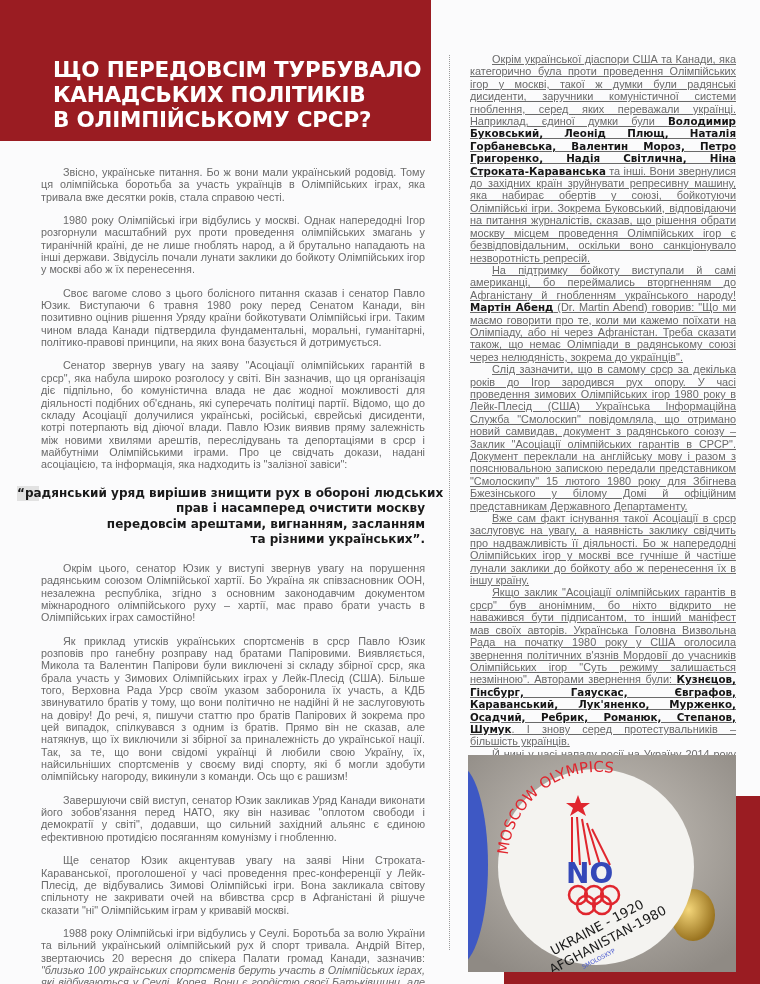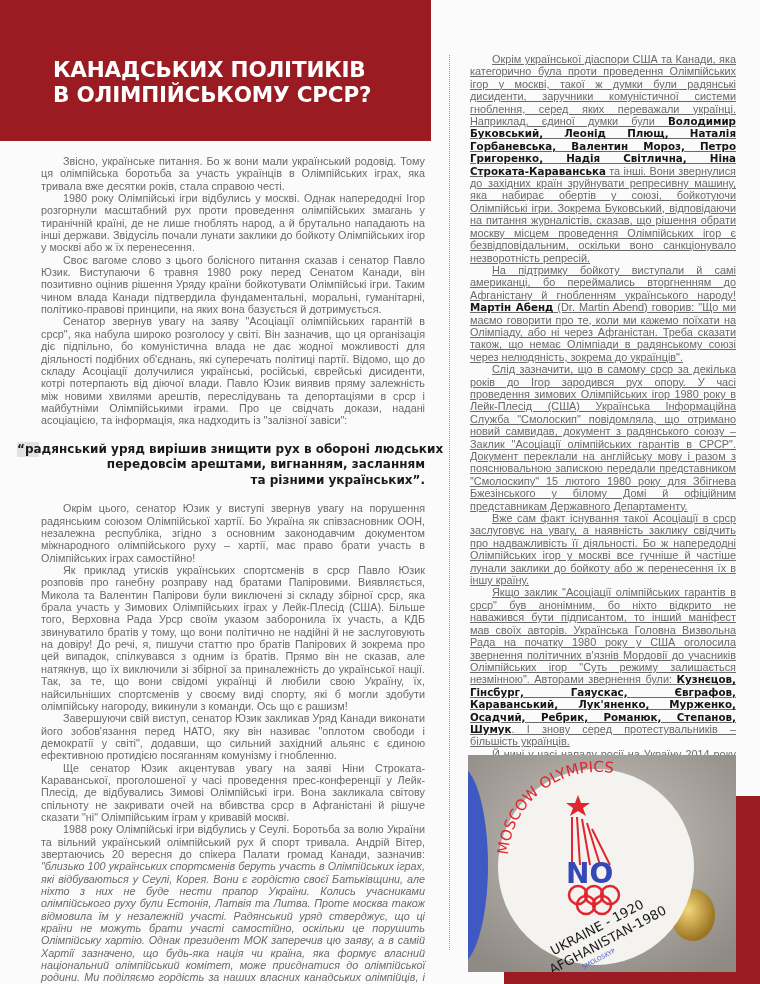--- a/index.html
+++ b/index.html
@@ -5,21 +5,21 @@
   * { box-sizing: border-box; margin: 0; padding: 0; }
   html, body { width: 760px; height: 984px; overflow: hidden; background: #fbfbfc; }
   body { position: relative; font-family: "Liberation Sans", sans-serif; color: #6a6a6a; }
 
   .red-panel { position: absolute; left: 0; top: 0; width: 431px; height: 141px; background: #9a1c22; }
   .headline { position: absolute; left: 53px; top: 57px; width: 370px; color: #ffffff;
     font-family: "DejaVu Sans", sans-serif; font-weight: bold; font-size: 21.5px; line-height: 25px; letter-spacing: -0.2px; }
   .headline span { display: block; white-space: nowrap; }
 
   .left-col { position: absolute; left: 41px; top: 155px; width: 384px; font-size: 10.8px; line-height: 12.35px; text-align: justify; }
-  .left-col p { text-indent: 22px; }
+  .left-col p { text-indent: 22px; margin-top: 11px; }
   .left-col p .it { font-style: italic; }
 
   .quote { margin: 15px 0 14px -24px; width: 408px; text-align: right; color: #1a1a1a;
     font-family: "DejaVu Sans", sans-serif; font-weight: bold; font-size: 12px; line-height: 15.6px; }
   .quote span.line { display: block; white-space: nowrap; }
   .quote .first { background: linear-gradient(to right, #e2e2e2 0 22px, transparent 22px); }
 
   .right-col { position: absolute; left: 470px; top: 53px; width: 266px; font-size: 10.9px; line-height: 12.4px; text-align: justify; }
   .right-col p { text-indent: 22px; text-decoration: underline; }
   .right-col b { color: #151515; font-family: "DejaVu Sans", sans-serif; font-size: 10.3px; }
@@ -27,32 +27,34 @@
   .dotted { position: absolute; left: 449px; top: 55px; width: 0; height: 895px; border-left: 1px dotted #9a9a9a; }
   .photo-accent { position: absolute; left: 504px; top: 796px; width: 256px; height: 188px; background: #9a1c22; }
   .photo { position: absolute; left: 468px; top: 755px; width: 268px; height: 217px; background: #a8a29a; overflow: hidden; }
   .photo svg { display: block; }
 </style>
 </head>
 <body>
 
 <div class="red-panel"></div>
 <h1 class="headline">
+  <span>ЩО ПЕРЕДОВСІМ ТУРБУВАЛО</span>
   <span>КАНАДСЬКИХ ПОЛІТИКІВ</span>
   <span>В ОЛІМПІЙСЬКОМУ СРСР?</span>
 </h1>
 
 <div class="left-col">
   <p>Звісно, українське питання. Бо ж вони мали український родовід. Тому ця олімпійська боротьба за участь українців в Олімпійських іграх, яка тривала вже десятки років, стала справою честі.</p>
   <p>1980 року Олімпійські ігри відбулись у москві. Однак напередодні Ігор розгорнули масштабний рух проти проведення олімпійських змагань у тиранічній країні, де не лише гноблять народ, а й брутально нападають на інші держави. Звідусіль почали лунати заклики до бойкоту Олімпійських ігор у москві або ж їх перенесення.</p>
   <p>Своє вагоме слово з цього болісного питання сказав і сенатор Павло Юзик. Виступаючи 6 травня 1980 року перед Сенатом Канади, він позитивно оцінив рішення Уряду країни бойкотувати Олімпійські ігри. Таким чином влада Канади підтвердила фундаментальні, моральні, гуманітарні, політико-правові принципи, на яких вона базується й дотримується.</p>
   <p>Сенатор звернув увагу на заяву "Асоціації олімпійських гарантій в срср", яка набула широко розголосу у світі. Він зазначив, що ця організація діє підпільно, бо комуністична влада не дає жодної можливості для діяльності подібних об'єднань, які суперечать політиці партії. Відомо, що до складу Асоціації долучилися українські, російські, єврейські дисиденти, котрі потерпають від діючої влади. Павло Юзик виявив пряму залежність між новими хвилями арештів, переслідувань та депортаціями в срср і майбутніми Олімпійськими іграми. Про це свідчать докази, надані асоціацією, та інформація, яка надходить із "залізної завіси":</p>
 
   <blockquote class="quote">
     <span class="line first">“радянський уряд вирішив знищити рух в обороні людських</span>
+    <span class="line">прав і насамперед очистити москву</span>
     <span class="line">передовсім арештами, вигнанням, засланням</span>
     <span class="line">та різними українських”.</span>
   </blockquote>
 
   <p>Окрім цього, сенатор Юзик у виступі звернув увагу на порушення радянським союзом Олімпійської хартії. Бо Україна як співзасновник ООН, незалежна республіка, згідно з основним законодавчим документом міжнародного олімпійського руху – хартії, має право брати участь в Олімпійських іграх самостійно!</p>
   <p>Як приклад утисків українських спортсменів в срср Павло Юзик розповів про ганебну розправу над братами Папіровими. Виявляється, Микола та Валентин Папірови були виключені зі складу збірної срср, яка брала участь у Зимових Олімпійських іграх у Лейк-Плесід (США). Більше того, Верховна Рада Урср своїм указом заборонила їх участь, а КДБ звинуватило братів у тому, що вони політично не надійні й не заслуговують на довіру! До речі, я, пишучи статтю про братів Папірових й зокрема про цей випадок, спілкувався з одним із братів. Прямо він не сказав, але натякнув, що їх виключили зі збірної за приналежність до української нації. Так, за те, що вони свідомі українці й любили свою Україну, їх, найсильніших спортсменів у своєму виді спорту, які б могли здобути олімпійську нагороду, викинули з команди. Ось що є рашизм!</p>
   <p>Завершуючи свій виступ, сенатор Юзик закликав Уряд Канади виконати його зобов'язання перед НАТО, яку він називає "оплотом свободи і демократії у світі", додавши, що сильний західний альянс є єдиною ефективною протидією посяганням комунізму і гнобленню.</p>
   <p>Ще сенатор Юзик акцентував увагу на заяві Ніни Строката-Караванської, проголошеної у часі проведення прес-конференції у Лейк-Плесід, де відбувались Зимові Олімпійські ігри. Вона закликала світову спільноту не закривати очей на вбивства срср в Афганістані й рішуче сказати "ні" Олімпійським іграм у кривавій москві.</p>
   <p><span>1988 року Олімпійські ігри відбулись у Сеулі. Боротьба за волю України та вільний український олімпійський рух й спорт тривала. Андрій Вітер, звертаючись 20 вересня до спікера Палати громад Канади, зазначив: </span><span class="it">"близько 100 українських спортсменів беруть участь в Олімпійських іграх, які відбуваються у Сеулі, Корея. Вони є гордістю своєї Батьківщини, але ніхто з них не буде нести прапор України. Колись учасниками олімпійського руху були Естонія, Латвія та Литва. Проте москва також відмовила їм у незалежній участі. Радянський уряд стверджує, що ці країни не можуть брати участі самостійно, оскільки це порушить Олімпійську хартію. Однак президент МОК заперечив цю заяву, а в самій Хартії зазначено, що будь-яка нація чи країна, яка формує власний національний олімпійський комітет, може приєднатися до олімпійської родини. Ми поділяємо гордість за наших власних канадських олімпійців, і це лише підкреслює несправедливість щодо прекрасних молодих спортсменів, яким москва відмовила в можливості представляти свою батьківщину. Я закликаю уряд Канади висловити офіційний протест радянським чиновникам проти цього кричущого порушення Олімпійської хартії та основних прав людини, а також вимагати, щоб Литва, Латвія, Естонія та Україна зайняли належне їм місце в олімпійській сім'ї".</span></p>
 </div>

